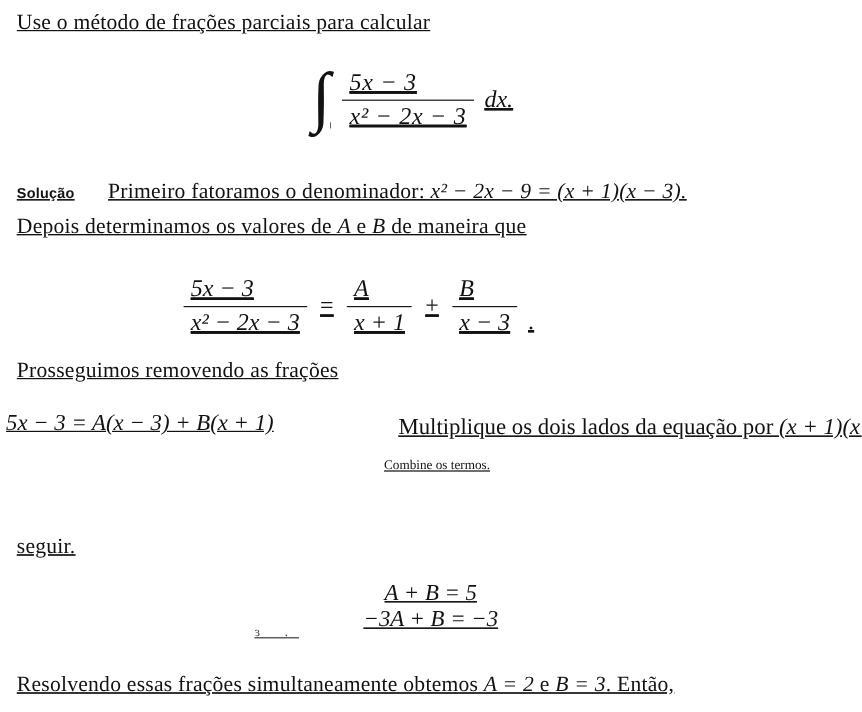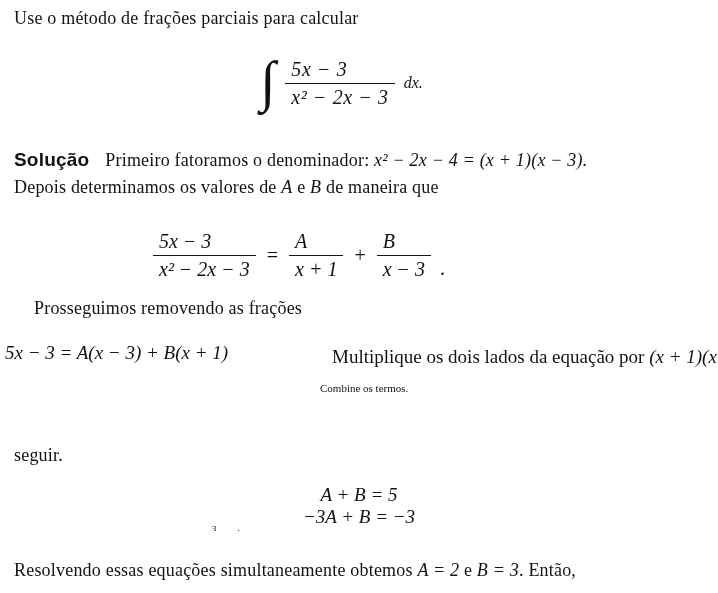--- a/index.html
+++ b/index.html
@@ -1,15 +1,15 @@
 <!DOCTYPE html>
 <html><head>
 <meta charset="utf-8">
 <style>
-  * { margin:0; padding:0; box-sizing:border-box; }
+  * { margin:0; padding:0; box-sizing:border-box;text-decoration:underline; }
   html,body { background:#ffffff; }
   body {
     width:718px; height:593px; position:relative; overflow:hidden;
     font-family:"Liberation Serif", serif; color:#121212;
     -webkit-font-smoothing:antialiased;
   }
   .page { position:absolute; inset:0; background:#fff; }
   .math  { font-style:italic; font-family:"Liberation Serif", serif; }
 
   
@@ -18,39 +18,39 @@
   
   .display-integral {
     position:absolute; left:260px; top:44px; height:78px;
     display:flex; align-items:center;
   }
   .int-sign { font-size:56px; line-height:0.9; font-style:italic; margin-right:10px; transform:translateY(-2px); }
   .frac { display:inline-flex; flex-direction:column; align-items:flex-start; line-height:1.25; }
   .frac .num { display:block; padding:0 6px 1px 6px; }
   .frac .den { display:block; border-top:1.6px solid #161616; padding:1px 6px 0 6px; }
   .m20 { font-size:20px; letter-spacing:0.6px; }
-  .dx { font-size:16px; margin-left:9px; }
+  .dx { font-size:20px; margin-left:9px; }
 
   
   .solucao { position:absolute; left:14px; top:146px; width:702px; font-size:18px; line-height:27px; letter-spacing:0.2px; }
   .solucao-heading {
-    font-family:"Liberation Sans", sans-serif; font-weight:bold; font-size:19px;
-    margin-right:16px; letter-spacing:0.2px;
+    font-family:"Liberation Sans", sans-serif; font-weight:bold; font-size:12px;
+    margin-right:28px; letter-spacing:0.2px;
   }
 
   
   .display-identity {
     position:absolute; left:153px; top:222px; height:66px;
     display:flex; align-items:center; gap:11px; font-size:20px;
   }
   .display-identity .op { letter-spacing:0; }
   .display-identity .period { align-self:flex-end; margin-left:-2px; padding-bottom:8px; }
 
   
-  .prosseguimos { position:absolute; left:14px; top:298px; font-size:18px; letter-spacing:0.2px;margin-left:20px; }
+  .prosseguimos { position:absolute; left:14px; top:298px; font-size:18px; letter-spacing:0.2px; }
 
   
   .eq-rows { position:absolute; left:0; top:340px; width:630px; height:64px; }
   .eq1 { position:absolute; left:5px;  top:2px;  font-size:19px; }
   .eq1-note { position:absolute; left:332px; top:6px; font-size:19px; white-space:nowrap; }
   .eq2 { position:absolute; left:88px; top:38px; font-size:19px; }
   .eq2-note { position:absolute; left:320px; top:42px; font-size:11px; }
   .note-math { font-style:italic; }
 
   
@@ -76,21 +76,21 @@
   <div class="display-integral">
     <span class="int-sign">∫</span>
     <span class="frac m20 math">
       <span class="num">5x − 3</span>
       <span class="den">x² − 2x − 3</span>
     </span>
     <span class="dx math">dx.</span>
   </div>
 
   <div class="solucao">
-    <span class="solucao-heading">Solução</span><span>Primeiro fatoramos o denominador: </span><span class="math">x² − 2x − 4 = (x + 1)(x − 3).</span>
+    <span class="solucao-heading">Solução</span><span>Primeiro fatoramos o denominador: </span><span class="math">x² − 2x − 9 = (x + 1)(x − 3).</span>
     <br>
     <span>Depois determinamos os valores de </span><span class="math">A</span><span> e </span><span class="math">B</span><span> de maneira que</span>
   </div>
 
   <div class="display-identity">
     <span class="frac math">
       <span class="num">5x − 3</span>
       <span class="den">x² − 2x − 3</span>
     </span>
     <span class="op">=</span>
@@ -120,16 +120,16 @@
   </div>
 
   <div class="system">
     <div class="math">A + B = 5</div>
     <div class="math sys-line2">−3A + B = −3</div>
   </div>
 
   <div class="artifact">ɜ .</div>
 
   <div class="conclusion">
-    <span>Resolvendo essas equações simultaneamente obtemos </span><span class="math">A = 2</span><span> e </span><span class="math">B = 3</span><span>. Então,</span>
+    <span>Resolvendo essas frações simultaneamente obtemos </span><span class="math">A = 2</span><span> e </span><span class="math">B = 3</span><span>. Então,</span>
   </div>
 
 </div>
 
 </body></html>

